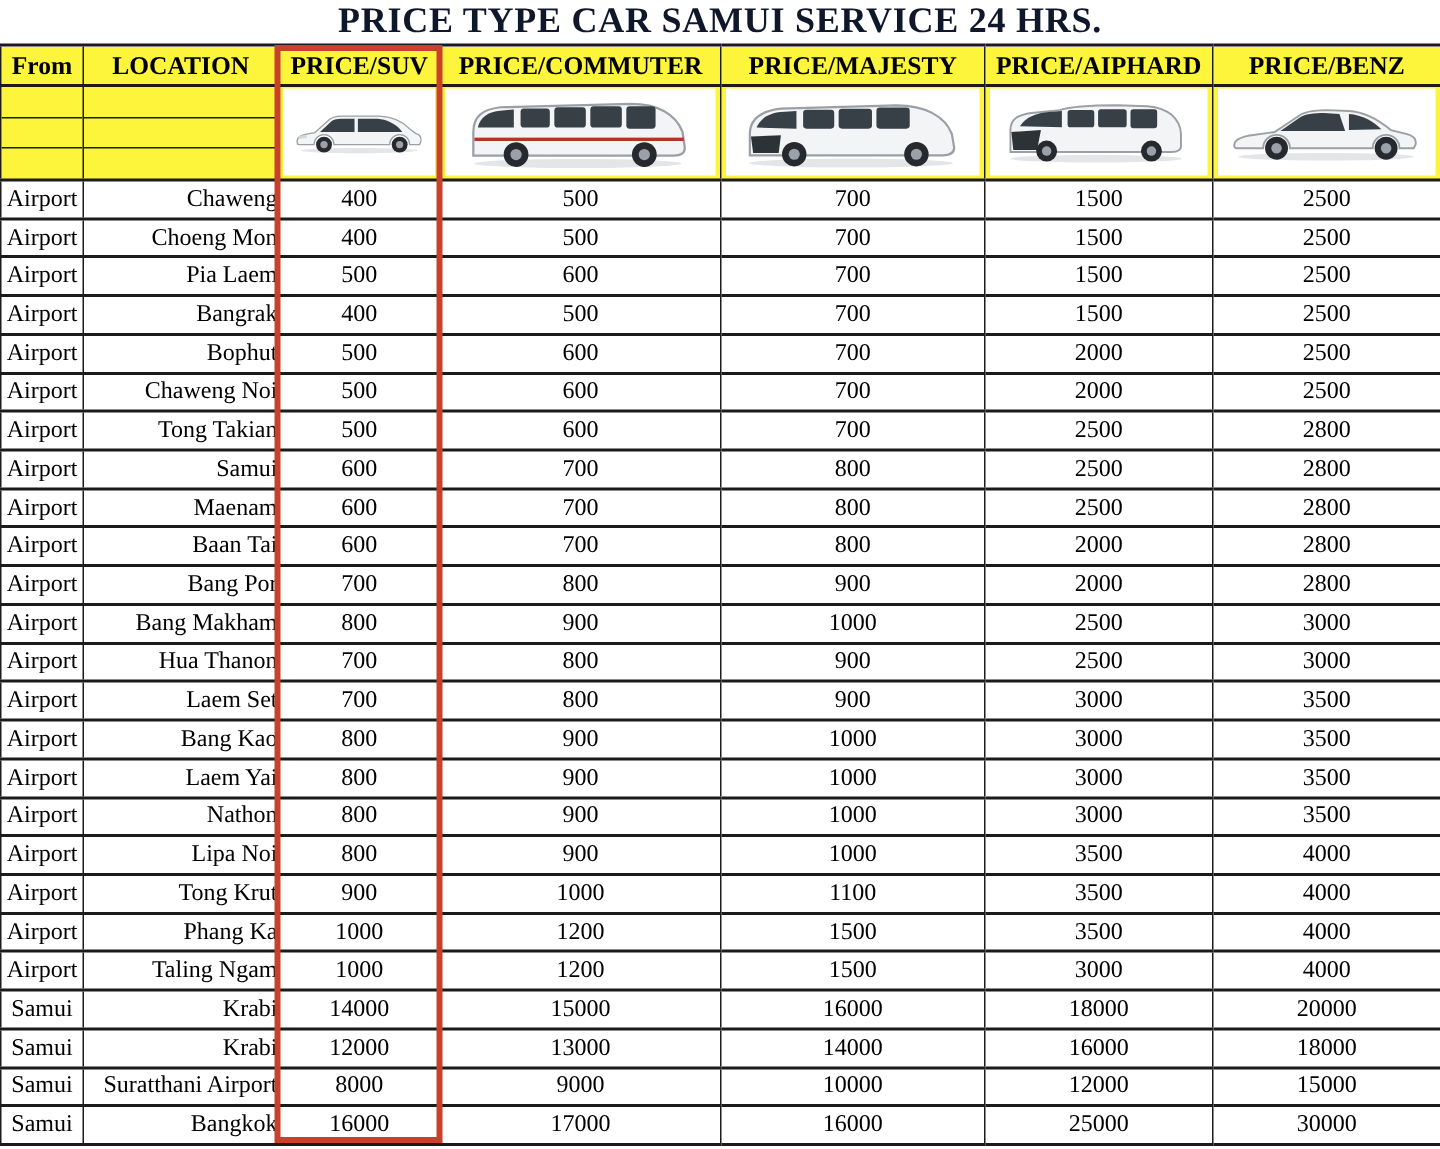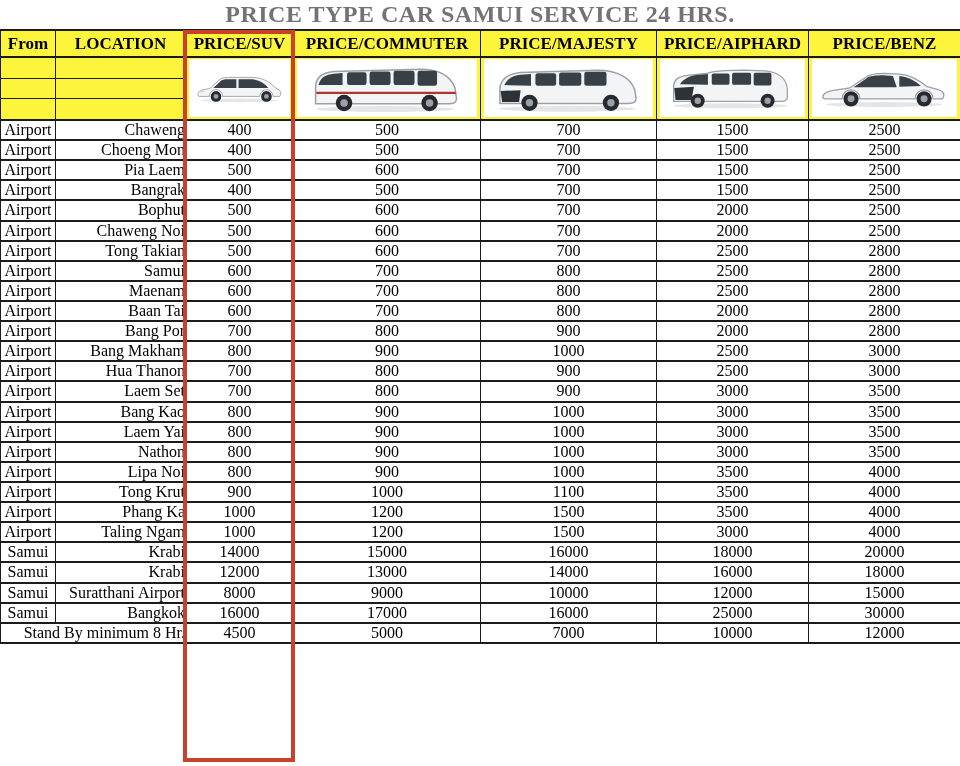--- a/index.html
+++ b/index.html
@@ -14,27 +14,27 @@
     background:#fff;
     font-family:"Liberation Serif", serif;
     overflow:hidden;
   }
   .title{
     height:28px;
     text-align:center;
     font-weight:bold;
     font-size:24px;
     letter-spacing:.5px;
-    color:#737373;
+    color:#0f172a;
     padding-top:1px;
   }
   table.price{
     border-collapse:collapse;
     table-layout:fixed;
-    width:960px;height:615px;
+    width:960px;height:735px;
   }
   table.price th, table.price td{
     border:1px solid var(--grid);
     border-top-width:2px;
     border-bottom-width:2px;
     padding:0;
     overflow:hidden;
     white-space:nowrap;
   }
   tr.header-row{height:27px;}
@@ -416,25 +416,17 @@
         </tr>
         <tr>
           <td>Samui</td>
           <td class="loc">Bangkok</td>
           <td>16000</td>
           <td>17000</td>
           <td>16000</td>
           <td>25000</td>
           <td>30000</td>
         </tr>
-        <tr>
-          <td colspan="2" class="loc">Stand By minimum 8 Hr.</td>
-          <td>4500</td>
-          <td>5000</td>
-          <td>7000</td>
-          <td>10000</td>
-          <td>12000</td>
-        </tr>
       </tbody>
   </table>
 
   <div class="suv-highlight"></div>
 </div>
 
 </body></html>

